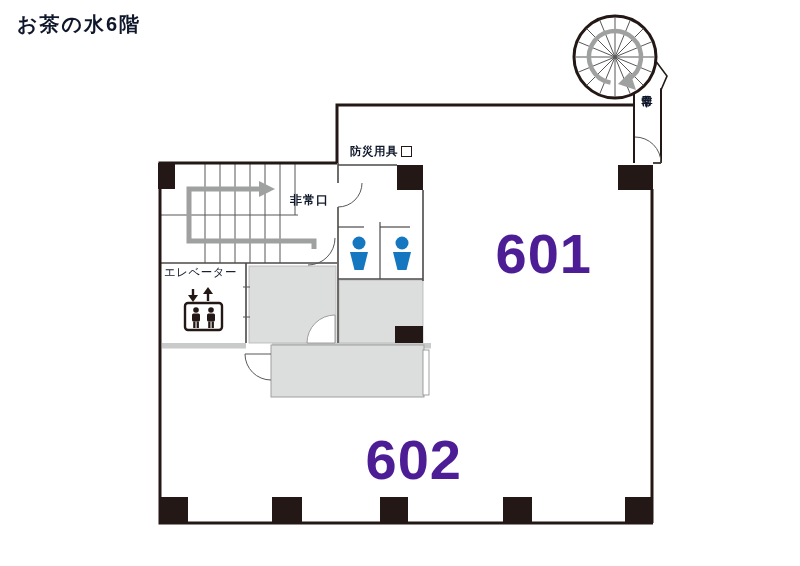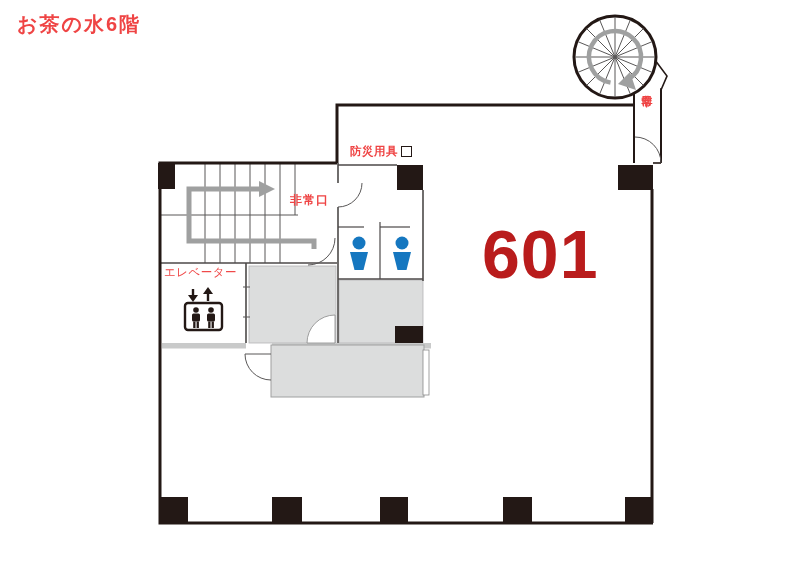--- a/index.html
+++ b/index.html
@@ -1,30 +1,30 @@
 <!DOCTYPE html>
 <html><head>
 <meta charset="utf-8">
 <style>
   html,body{margin:0;padding:0;background:#ffffff;}
   #stage{position:relative;width:800px;height:566px;background:#fff;overflow:hidden;
          font-family:"Liberation Sans","DejaVu Sans",sans-serif;}
   #plan-svg{position:absolute;left:0;top:0;}
-  .lbl{position:absolute;color:#ef4444;white-space:nowrap;}
+  .lbl{position:absolute;color:#0f172a;white-space:nowrap;}
   .lbl-title{left:17px;top:11px;font-size:20px;font-weight:600;letter-spacing:2px;}
   .lbl-bousai{left:350px;top:144px;font-size:11.5px;font-weight:600;letter-spacing:0.5px;
               display:flex;align-items:center;}
   .bousai-box{display:inline-block;width:9px;height:9px;border:1.5px solid #231815;
               margin-left:3px;background:#fff;}
   .lbl-hijo-stairs{left:290px;top:192px;font-size:12px;font-weight:600;letter-spacing:1px;}
   .lbl-elevator{left:164px;top:265px;font-size:11.5px;font-weight:400;letter-spacing:0.5px;}
   .lbl-hijo-vert{left:639px;top:86px;font-size:11px;font-weight:600;letter-spacing:1px;
                  writing-mode:vertical-rl;text-orientation:upright;}
-  .room-num{position:absolute;width:110px;text-align:center;color:#b91c1c;
-            font-size:68px;font-weight:bold;line-height:54px;letter-spacing:1px;}
+  .room-num{position:absolute;width:110px;text-align:right;color:#4c1d95;
+            font-size:56px;font-weight:bold;line-height:54px;letter-spacing:1px;}
   .room-601{left:482px;top:227px;}
   .room-602{left:352px;top:433px;}
 </style>
 </head>
 <body>
 
 <div id="stage">
 
   <svg id="plan-svg" width="800" height="566" viewBox="0 0 800 566">
 
@@ -157,13 +157,14 @@
   </div>
 
   <div class="lbl lbl-hijo-stairs">非常口</div>
 
   <div class="lbl lbl-elevator">エレベーター</div>
 
   <div class="lbl lbl-hijo-vert">非常口</div>
 
   <div class="room-num room-601">601</div>
 
+  <div class="room-num room-602">602</div>
 </div>
 
 </body></html>

